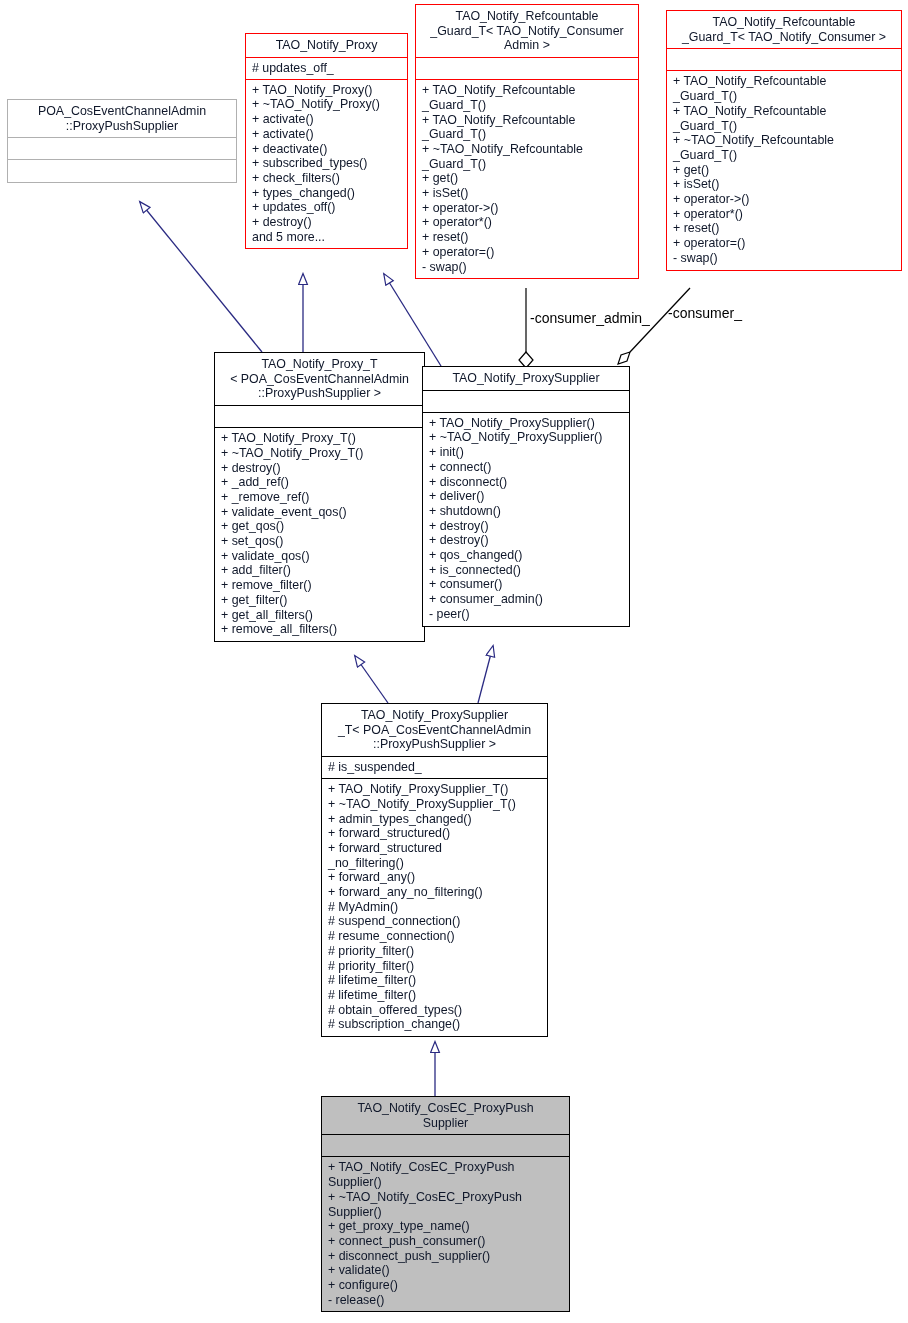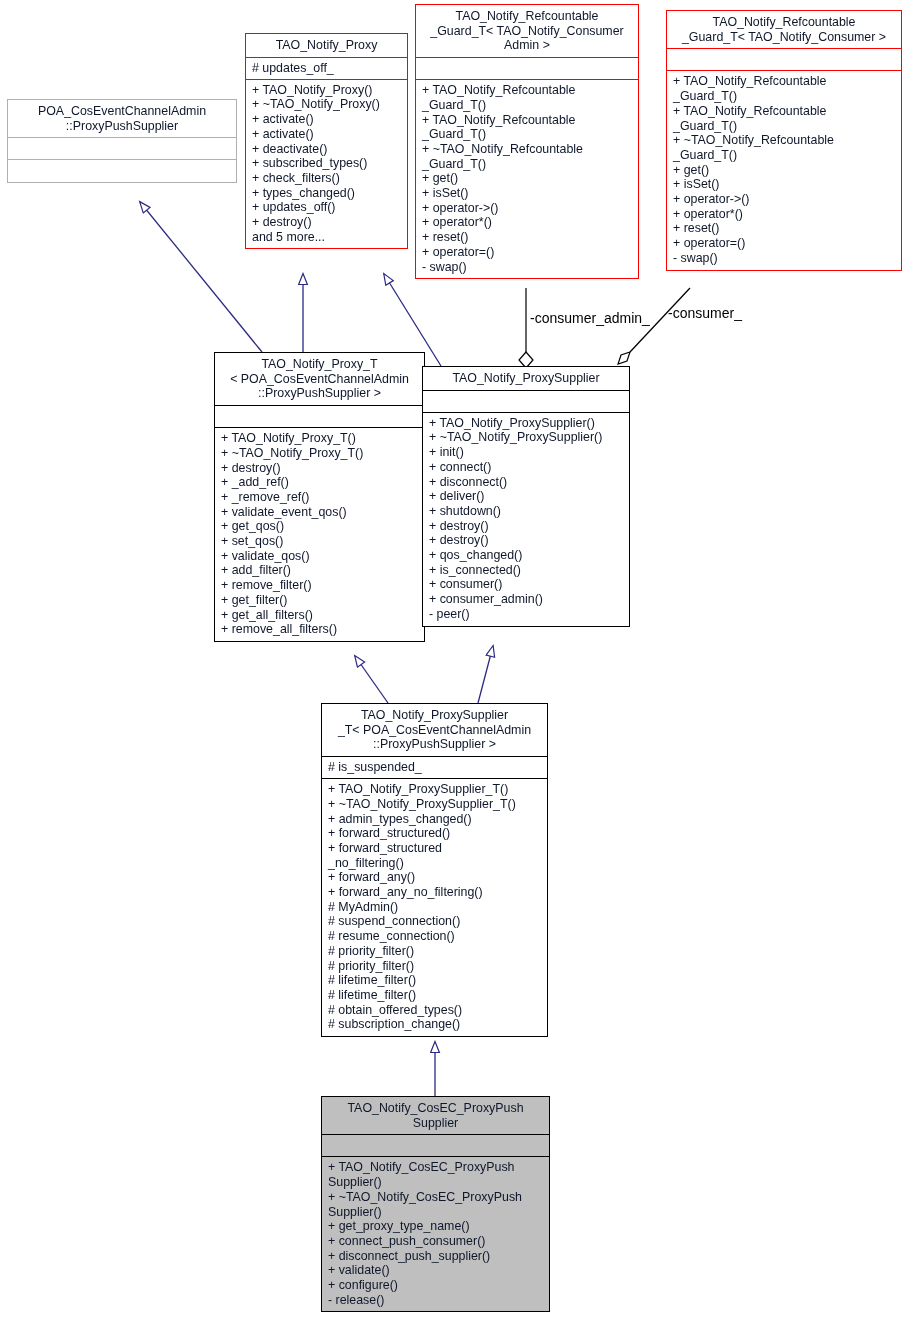--- a/index.html
+++ b/index.html
@@ -268,21 +268,21 @@
 # suspend_connection()
 # resume_connection()
 # priority_filter()
 # priority_filter()
 # lifetime_filter()
 # lifetime_filter()
 # obtain_offered_types()
 # subscription_change()</div>
   </div>
 
-  <div class="node filled" style="left:321px; top:1096px; width:229px;">
+  <div class="node filled" style="left:321px; top:1096px; width:249px;">
     <div class="title">TAO_Notify_CosEC_ProxyPush
 Supplier</div>
     <div class="sep"></div>
     <div class="attrs"></div>
     <div class="sep"></div>
     <div class="ops">+ TAO_Notify_CosEC_ProxyPush
 Supplier()
 + ~TAO_Notify_CosEC_ProxyPush
 Supplier()
 + get_proxy_type_name()

